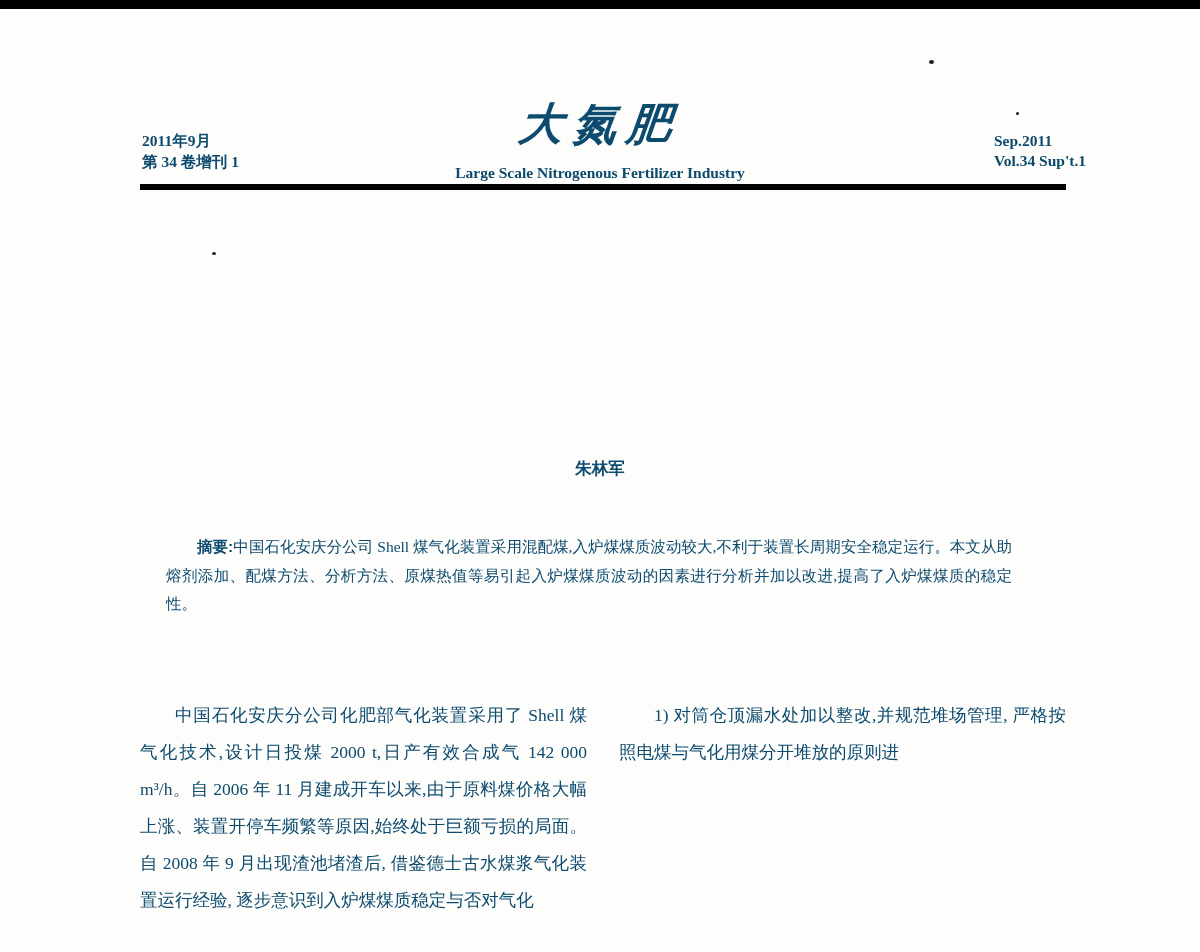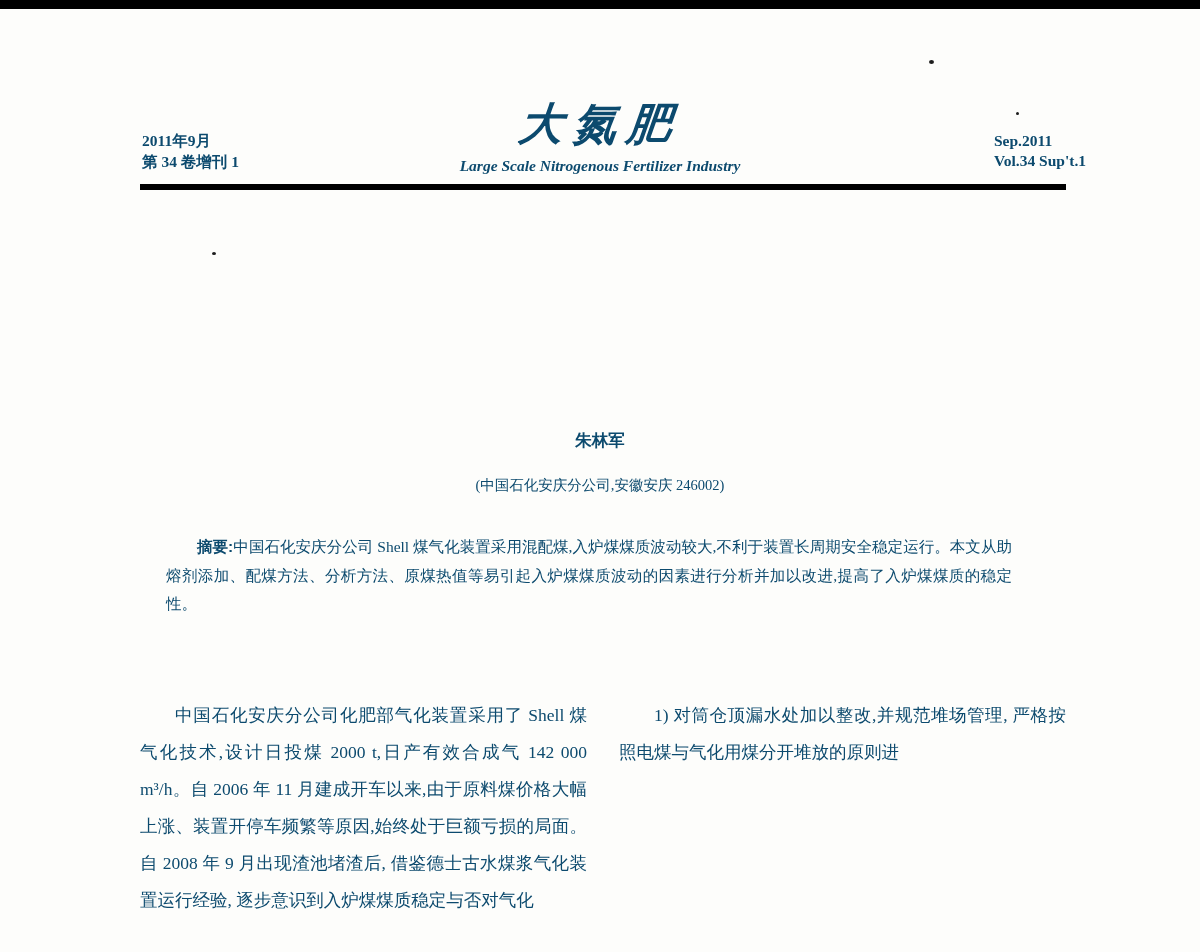--- a/index.html
+++ b/index.html
@@ -37,36 +37,36 @@
     text-align:center;
   }
   .logo {
     font-family:"DejaVu Serif", serif;
     font-size:44px; font-weight:bold; font-style:italic;
     letter-spacing:10px; line-height:48px;
     transform:skewX(-6deg);
     display:inline-block;
   }
   .journal-en {
-    font-size:15.5px; font-weight:bold; margin-top:9px;font-style:italic;
+    font-size:15.5px; font-weight:bold; margin-top:16px;
   }
   .rule {
     position:absolute; left:140px; top:184px;
     width:926px; height:6px; background:#000;
   }
 
   
   .title {
     position:absolute; left:0; right:0; top:348px;
     text-align:center;
     font-family:"Liberation Sans", sans-serif;
     font-weight:bold; font-size:37px; letter-spacing:3px;
   }
   .author {
-    position:absolute; left:0; right:0; top:430px;
+    position:absolute; left:0; right:0; top:458px;
     text-align:center;
     font-family:"Liberation Sans", sans-serif;
     font-weight:bold; font-size:16.5px;
   }
   .affiliation {
     position:absolute; left:0; right:0; top:476px;
     text-align:center; font-size:14.5px;
   }
 
   
@@ -120,21 +120,20 @@
   </div>
 
   <div class="header-right">
     <div>Sep.2011</div>
     <div>Vol.34 Sup't.1</div>
   </div>
 
   <div class="rule"></div>
 
   <div class="author">朱林军</div>
-  <div class="affiliation">(中国石化安庆分公司,安徽安庆  246002)</div>
 
   <div class="abstract-block">
     <p><span class="bold-label">摘要:</span><span>中国石化安庆分公司 Shell 煤气化装置采用混配煤,入炉煤煤质波动较大,不利于装置长周期安全稳定运行。本文从助熔剂添加、配煤方法、分析方法、原煤热值等易引起入炉煤煤质波动的因素进行分析并加以改进,提高了入炉煤煤质的稳定性。</span></p>
   </div>
 
   <div class="body-columns">
     <div class="col">
       <p>中国石化安庆分公司化肥部气化装置采用了 Shell 煤气化技术,设计日投煤 2000 t,日产有效合成气 142 000 m³/h。自 2006 年 11 月建成开车以来,由于原料煤价格大幅上涨、装置开停车频繁等原因,始终处于巨额亏损的局面。自 2008 年 9 月出现渣池堵渣后, 借鉴德士古水煤浆气化装置运行经验, 逐步意识到入炉煤煤质稳定与否对气化</p>
     </div>
     <div class="col">

